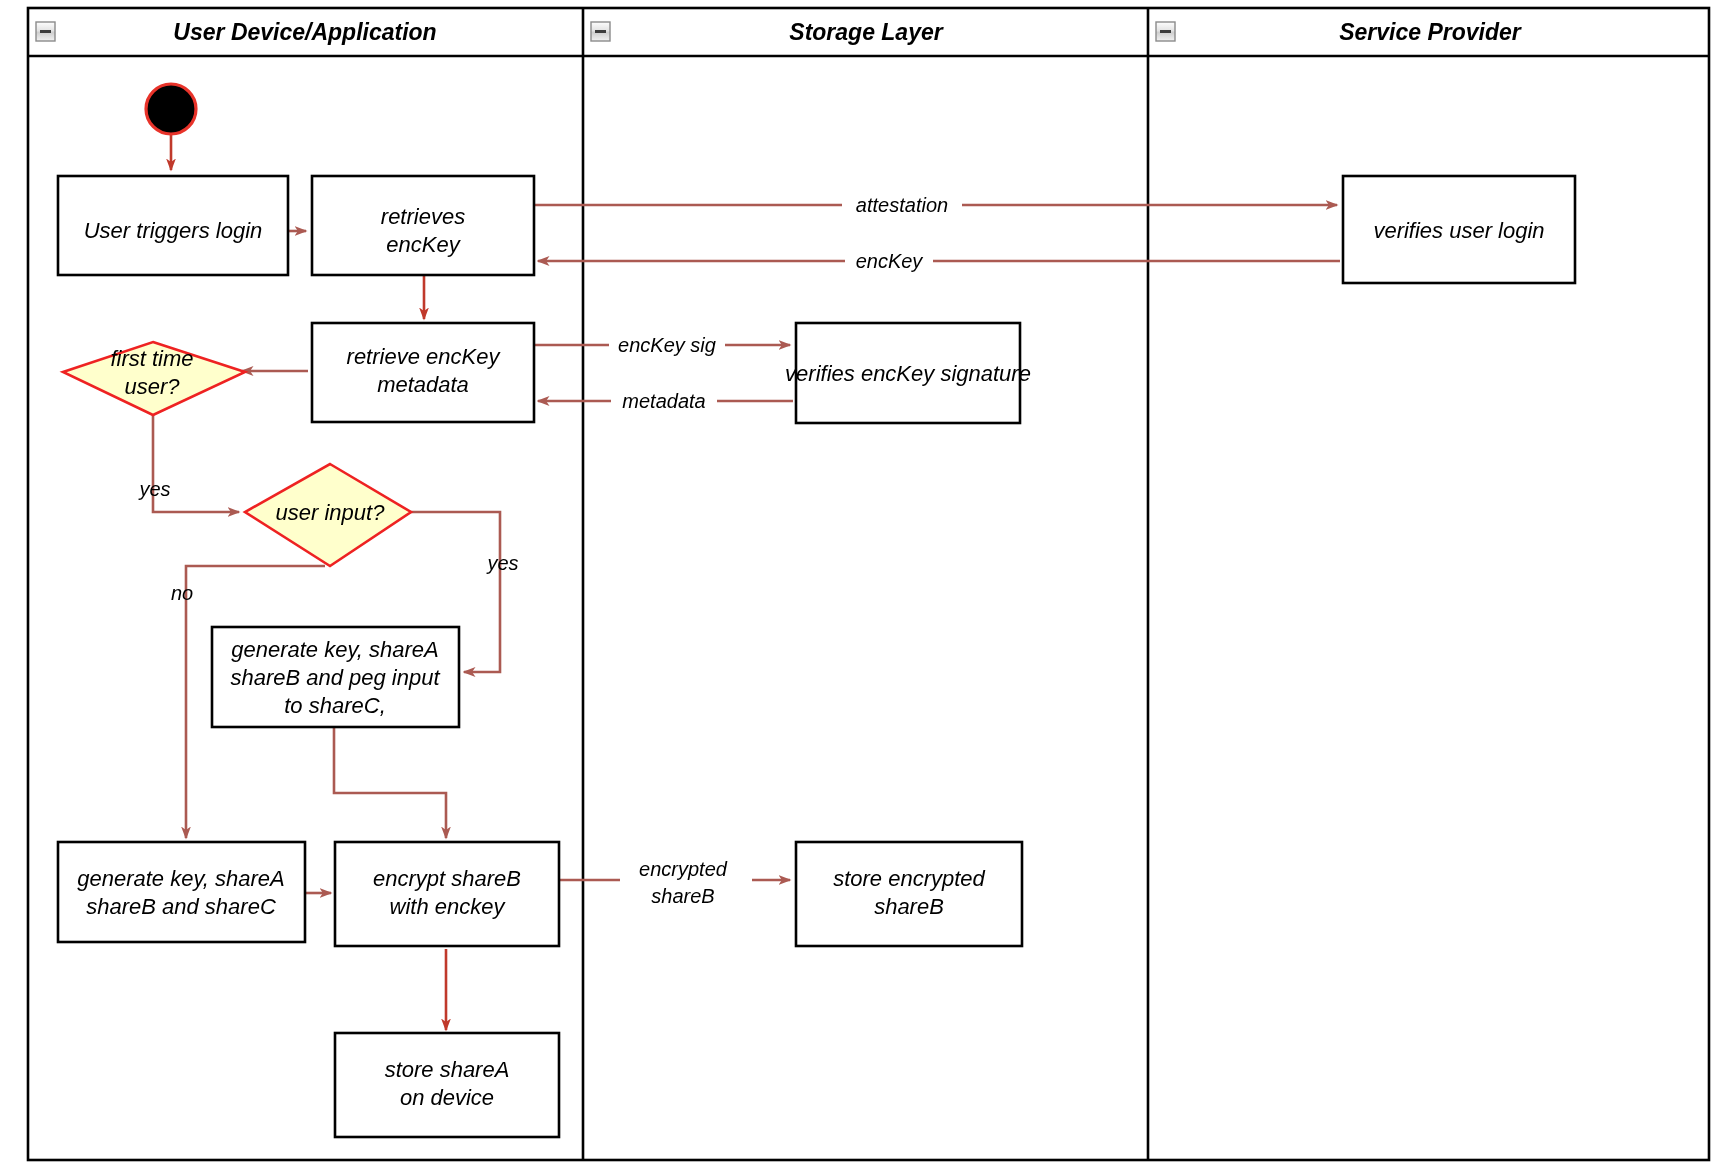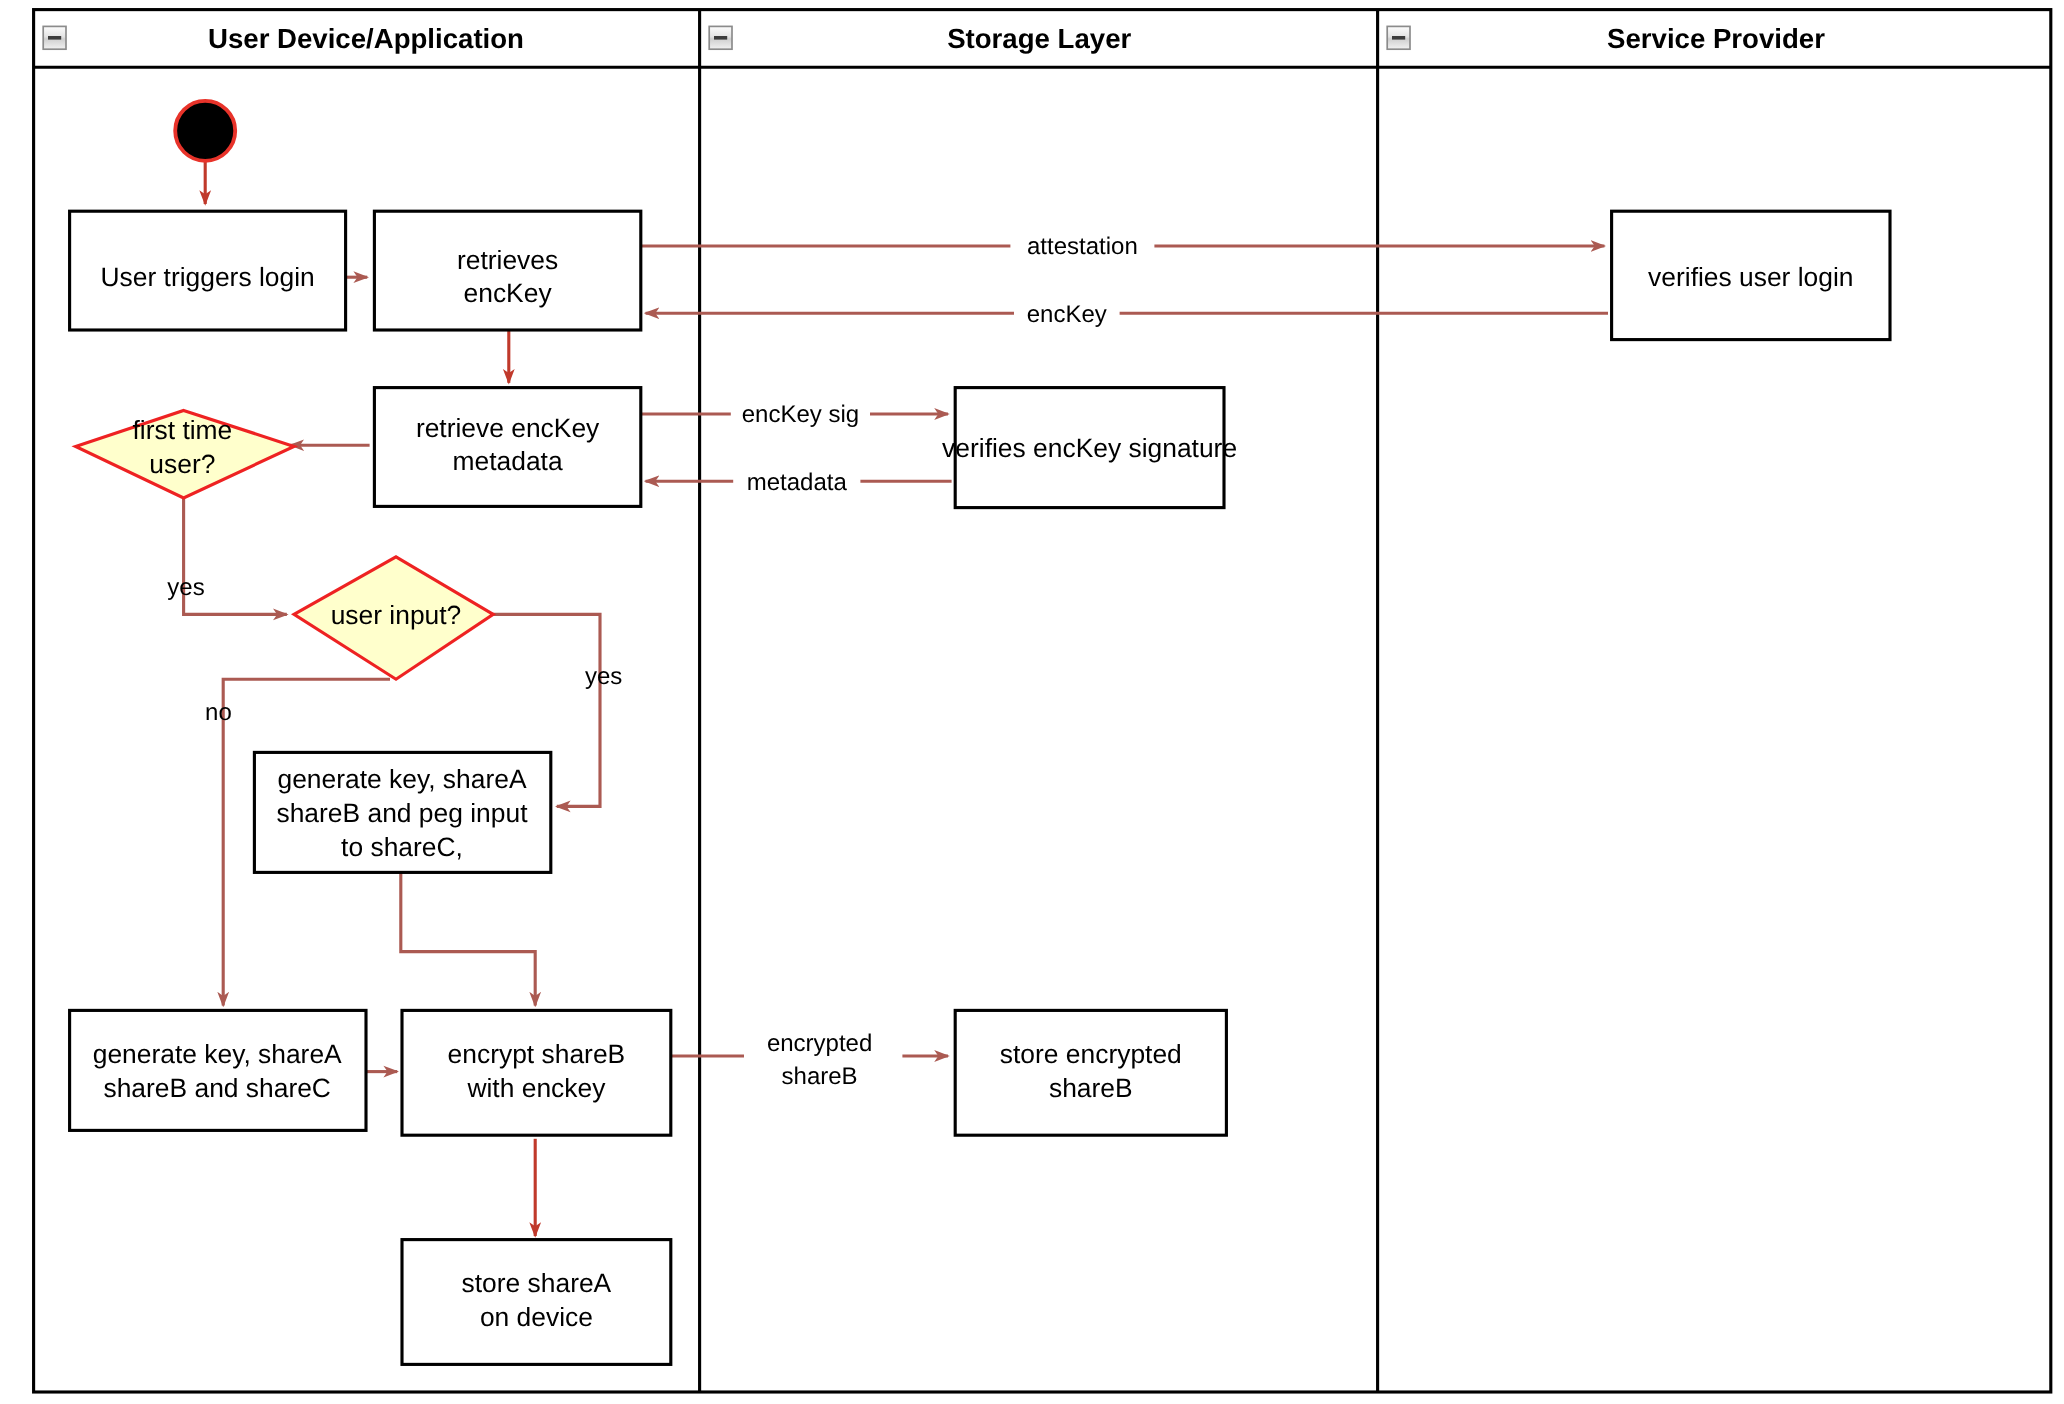--- a/index.html
+++ b/index.html
@@ -7,20 +7,21 @@
     padding: 0;
     background: #ffffff;
     font-family: "Liberation Sans", sans-serif;
   }
   #canvas {
     position: relative;
     width: 1720px;
     height: 1170px;
     background: #ffffff;
     overflow: hidden;
+    font-style: italic;
   }
   svg.layer {
     position: absolute;
     top: 0;
     left: 0;
     width: 1720px;
     height: 1170px;
   }
   .lane-title {
     font-family: "Liberation Sans", sans-serif;

